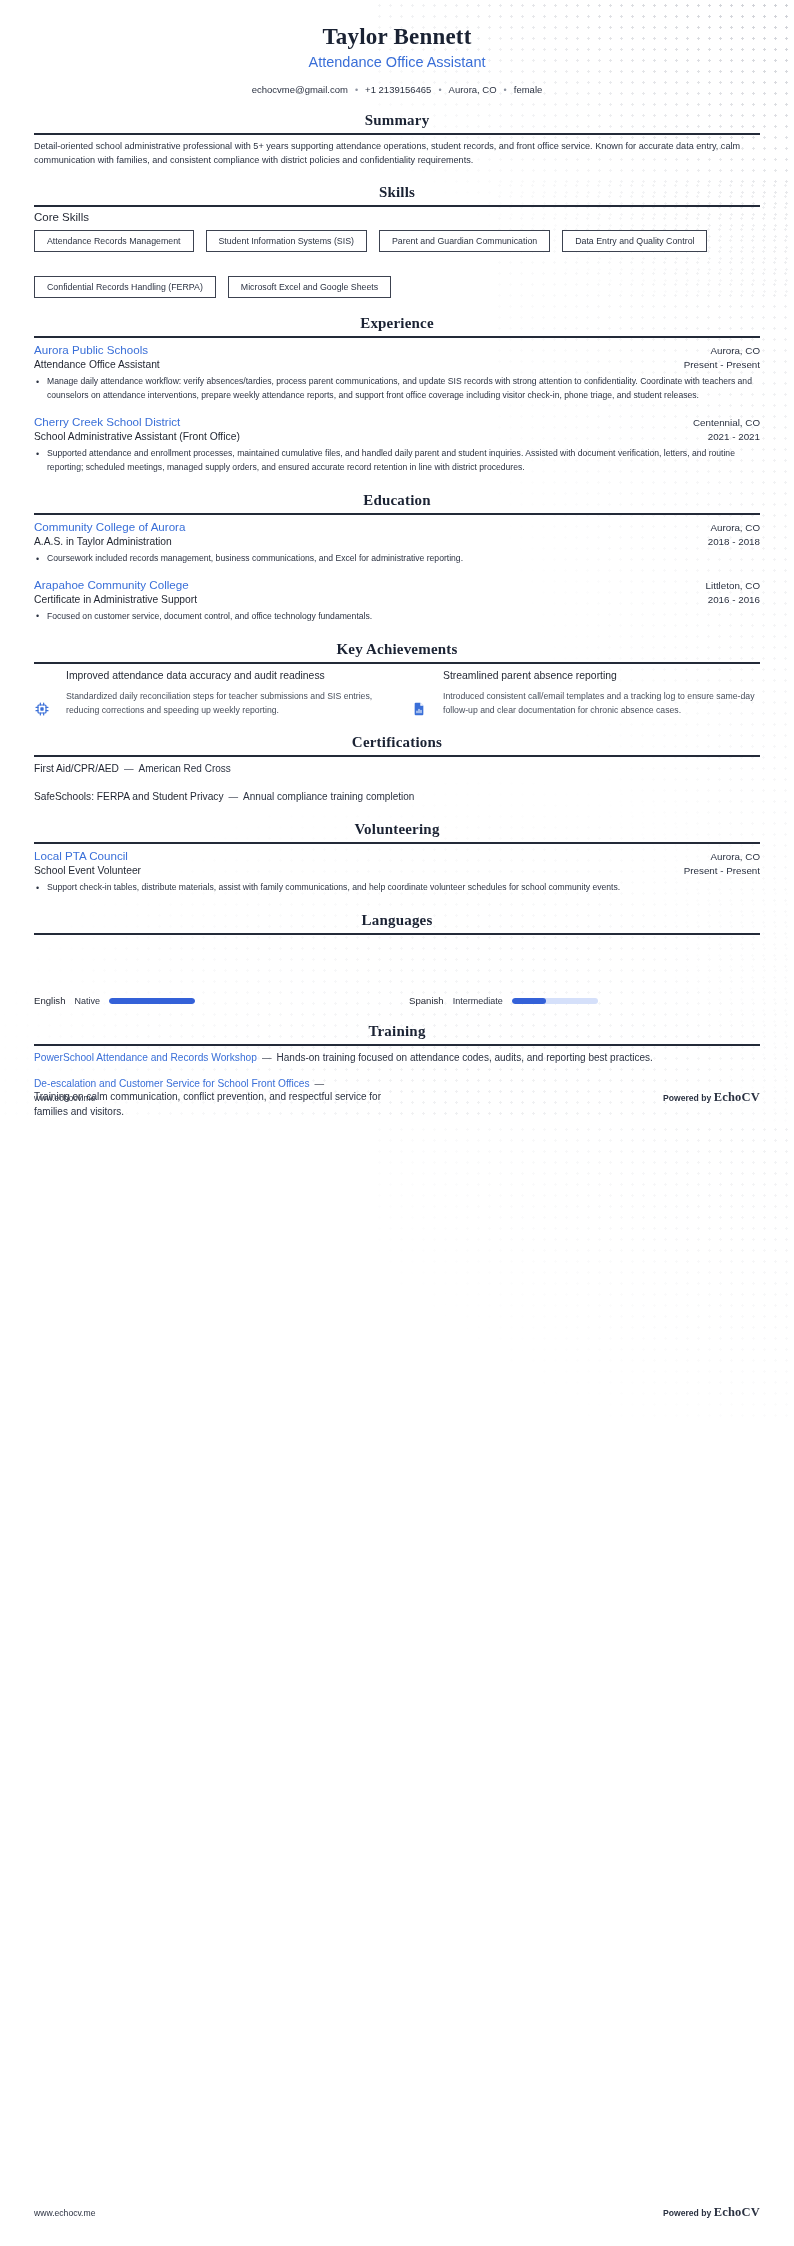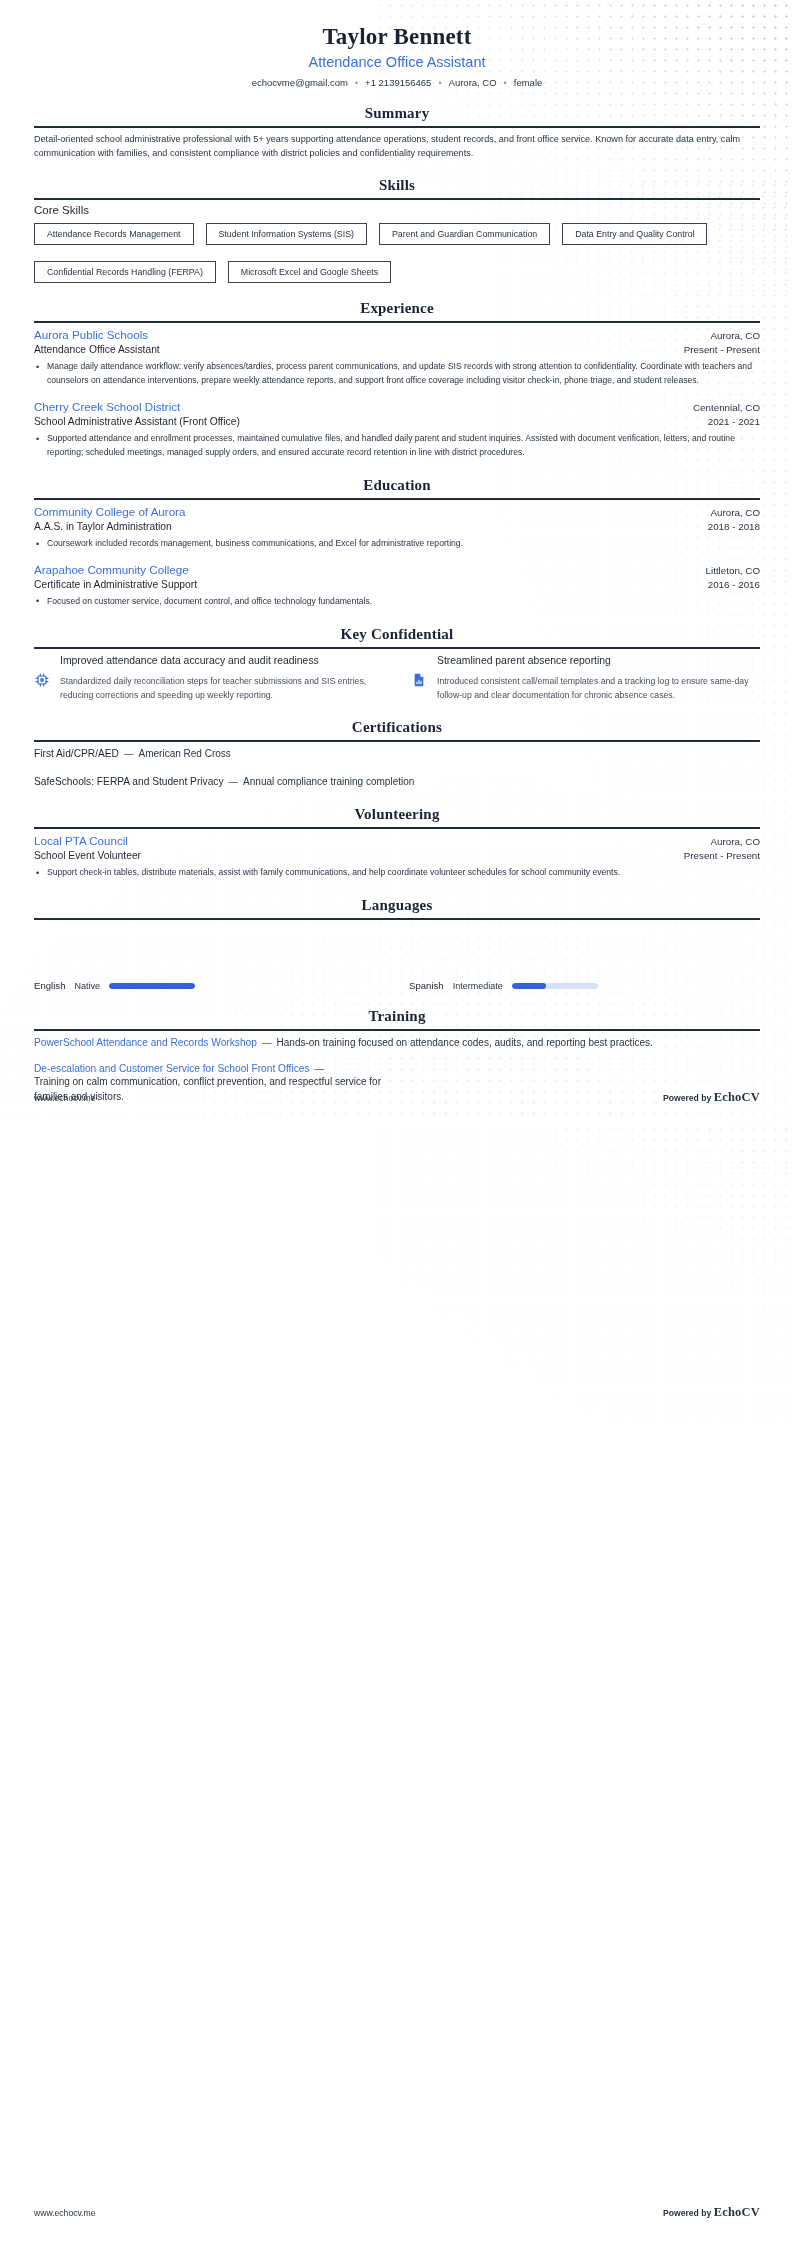--- a/index.html
+++ b/index.html
@@ -64,21 +64,21 @@
     letter-spacing: .2px;
     color: #1a2233;
   }
   .role {
     margin-top: 4px;
     font-size: 14.5px;
     color: #3a6fd8;
     font-weight: 400;
   }
   .contact {
-    margin-top: 7px;
+    margin-top: 14px;
     font-size: 9.5px;
     color: #2b3242;
     display: flex;
     justify-content: center;
     align-items: center;
     gap: 7px;
     flex-wrap: wrap;
   }
   .contact .sep { color: #8d93a0; font-size: 9px; }
 
@@ -104,21 +104,21 @@
     line-height: 1.55;
     color: #2b3242;
   }
 
   
   .skills-group-title {
     font-size: 11.5px;
     color: #1f2430;
     margin-bottom: 7px;
   }
-  .pills { display: flex; flex-wrap: wrap; gap: 16px 12px; }
+  .pills { display: flex; flex-wrap: wrap; gap: 24px 12px; }
   .pill {
     border: 1px solid #3c4250;
     padding: 5px 12px;
     font-size: 8.8px;
     color: #2b3242;
     background: #fff;
     white-space: nowrap;
   }
 
   
@@ -156,21 +156,21 @@
     font-size: 9px;
     color: #2b3242;
   }
 
   
   .ach-grid {
     display: grid;
     grid-template-columns: 1fr 1fr;
     gap: 6px 28px;
   }
-  .ach { display: flex; gap: 10px; align-items: center; }
+  .ach { display: flex; gap: 16px; align-items: flex-end; }
   .ach-icon {
     flex: 0 0 16px;
     width: 16px; height: 16px;
     margin-top: 4px;
     color: #3a6fd8;
     display: block;
   }
   .ach-icon svg { display: block; width: 16px; height: 16px; }
   .ach-txt { flex: 1 1 auto; }
   .ach-title {
@@ -359,21 +359,21 @@
           </div>
           <ul class="bullets">
             <li>Focused on customer service, document control, and office technology fundamentals.</li>
           </ul>
         </div>
 
       </div>
     </div>
 
     <div class="section">
-      <div class="section-title">Key Confidential</div>
+      <div class="section-title">Key Achievements</div>
       <div class="rule"></div>
       <div class="section-body">
         <div class="ach-grid">
 
           <div class="ach">
             <span class="ach-icon">
               <svg viewBox="0 0 24 24" fill="none" stroke="currentColor" stroke-width="1.8" stroke-linecap="round" stroke-linejoin="round">
                 <rect x="6" y="6" width="12" height="12" rx="1.5"></rect>
                 <rect x="9.5" y="9.5" width="5" height="5" rx="1" fill="currentColor" stroke="none"></rect>
                 <path d="M9.5 3v3M14.5 3v3M9.5 18v3M14.5 18v3M3 9.5h3M3 14.5h3M18 9.5h3M18 14.5h3"></path>

